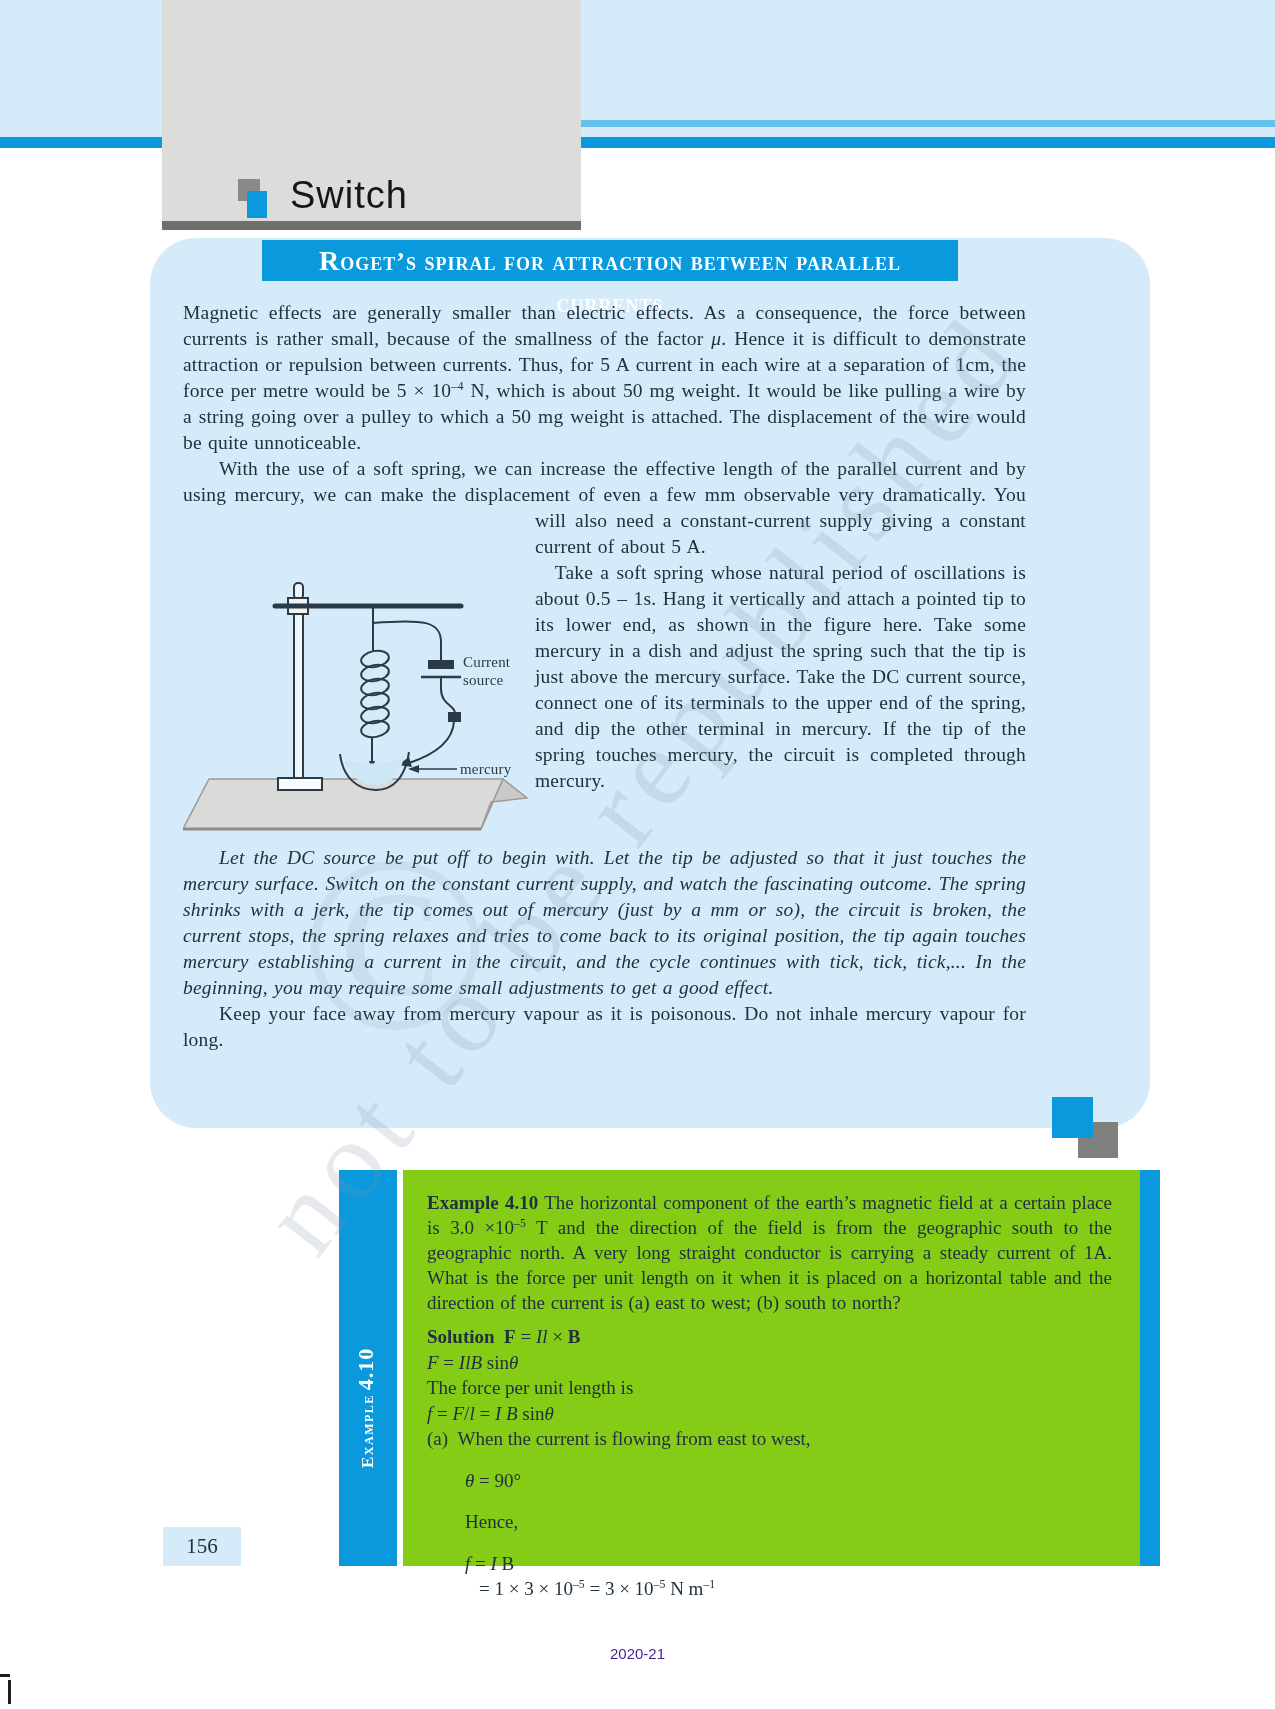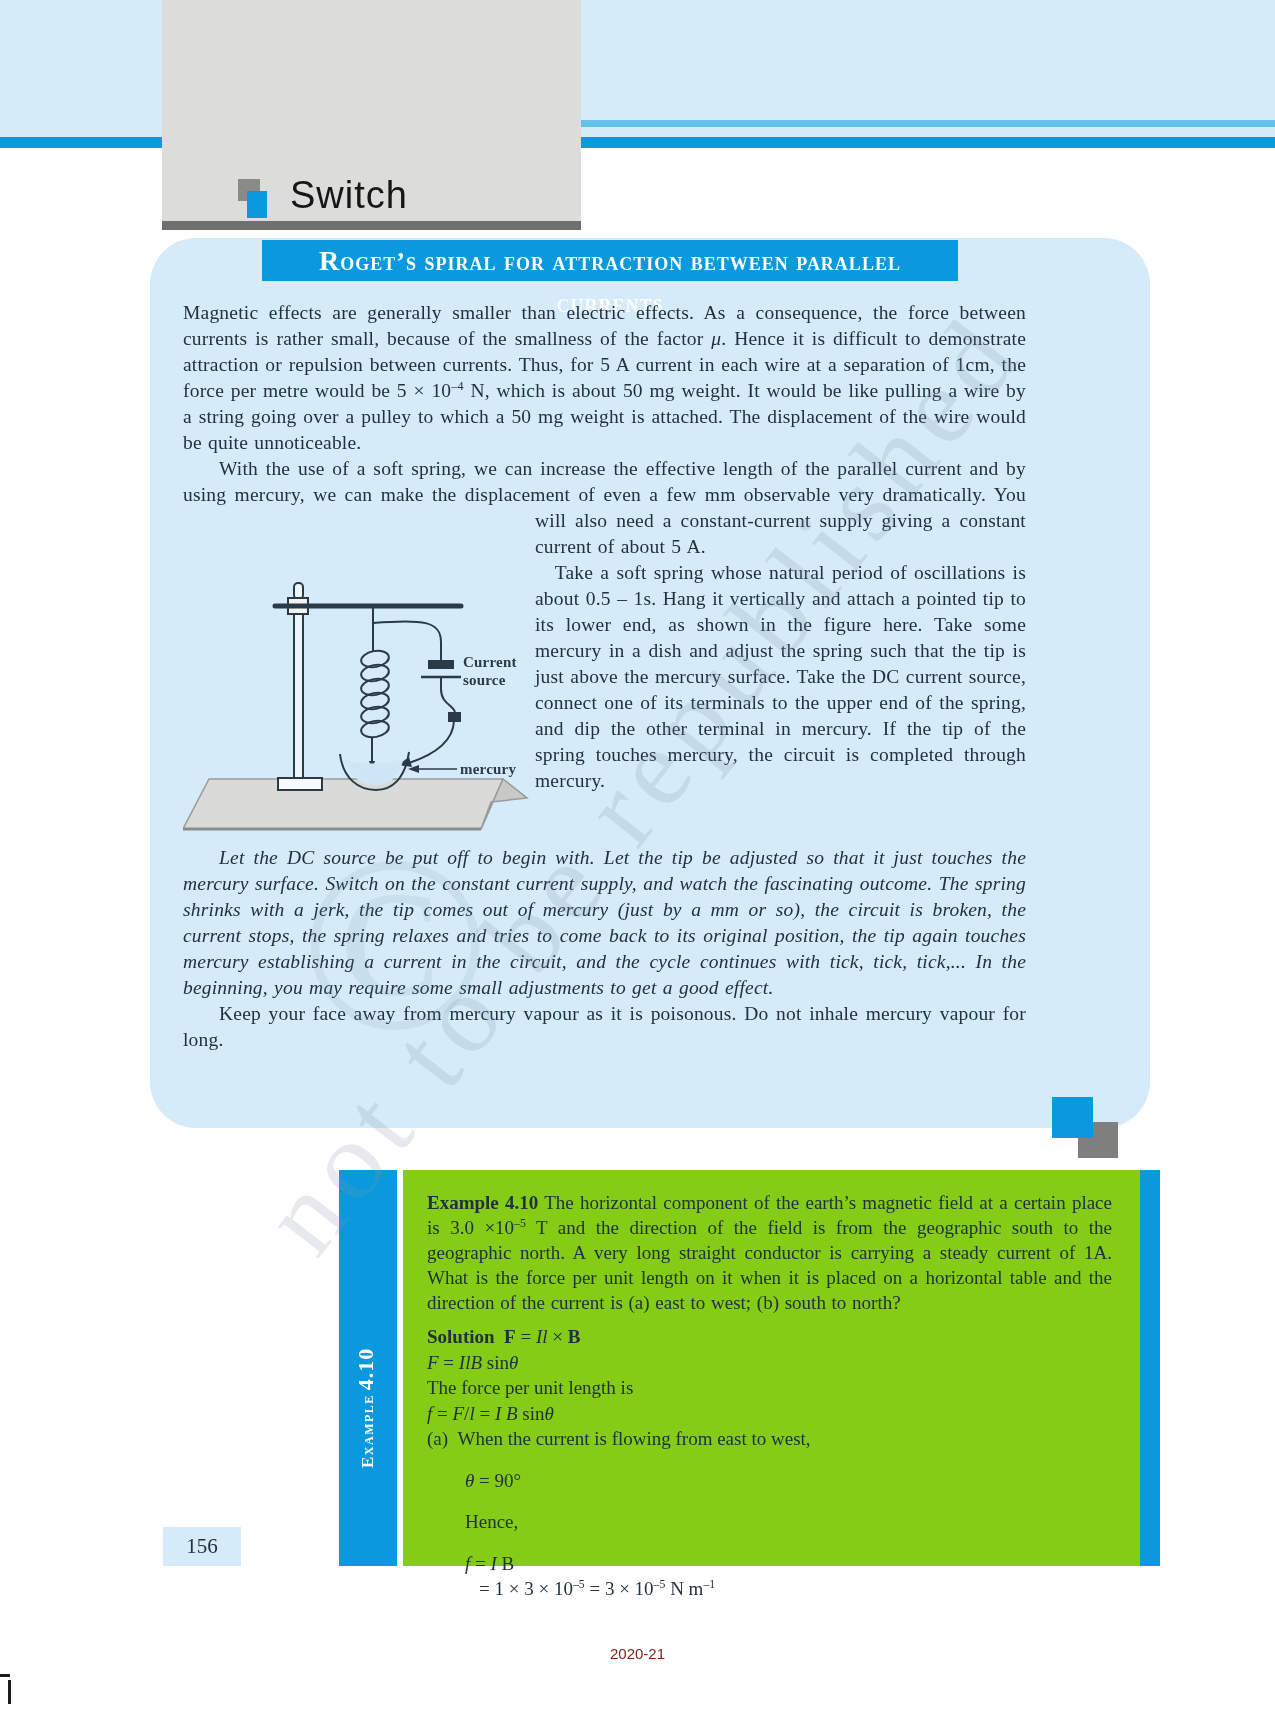--- a/index.html
+++ b/index.html
@@ -40,21 +40,21 @@
           font-variant:small-caps;letter-spacing:1px;}
   .banner::first-letter{font-size:28px;}
   .text-col{position:absolute;left:33px;top:62px;width:843px;font-size:19.5px;line-height:26px;
             text-align:justify;word-spacing:0.06em;letter-spacing:0.2px;}
   .text-col p{margin:0;}
   .text-col p.ind{text-indent:36px;}
   .p3{clear:left;padding-top:10px;font-style:italic;}
   sup{font-size:0.62em;line-height:0;vertical-align:super;}
 
   
-  .fig-float{float:left;width:348px;height:324px;margin:3px 4px 0 0;font-weight:bold;}
+  .fig-float{float:left;width:348px;height:324px;margin:3px 4px 0 0;}
   .fig-float svg{display:block;}
   .fig-label{font-size:15px;fill:#2a3a46;font-family:"Liberation Serif",serif;}
 
   
   .sq-gray{position:absolute;left:1078px;top:1122px;width:40px;height:36px;background:#7f7f7d;z-index:2;}
   .sq-blue{position:absolute;left:1052px;top:1097px;width:41px;height:41px;background:#0999dc;z-index:3;}
 
   
   .ex-bar-left{position:absolute;left:339px;top:1170px;width:58px;height:396px;background:#0999dc;}
   .ex-bar-right{position:absolute;left:1140px;top:1170px;width:20px;height:396px;background:#0999dc;}
@@ -66,21 +66,21 @@
           padding:20px 28px 0 24px;box-sizing:border-box;font-size:19px;line-height:25px;}
   .ex-q{margin:0 0 9px 0;text-align:justify;word-spacing:0.05em;}
   .sol-line{line-height:25.5px;}
   .sol-line.ind1{padding-left:38px;margin-top:16px;}
   .sol-line.ind2{padding-left:52px;}
 
   
   .pageno{position:absolute;left:163px;top:1527px;width:78px;height:39px;background:#d5ebf9;
           text-align:center;line-height:39px;font-size:21px;color:#22313d;}
   .footer{position:absolute;left:0;top:1645px;width:1275px;text-align:center;
-          font-family:"Liberation Sans","DejaVu Sans",sans-serif;font-size:15px;color:#7f1d1d;}
+          font-family:"Liberation Sans","DejaVu Sans",sans-serif;font-size:15px;color:#4c1d95;}
 </style>
 </head>
 <body>
 
 <div class="page">
 
   <div class="crop tl-v"></div>
   <div class="crop tl-h"></div>
   <div class="crop bl-h"></div>
   <div class="crop bl-v"></div>

